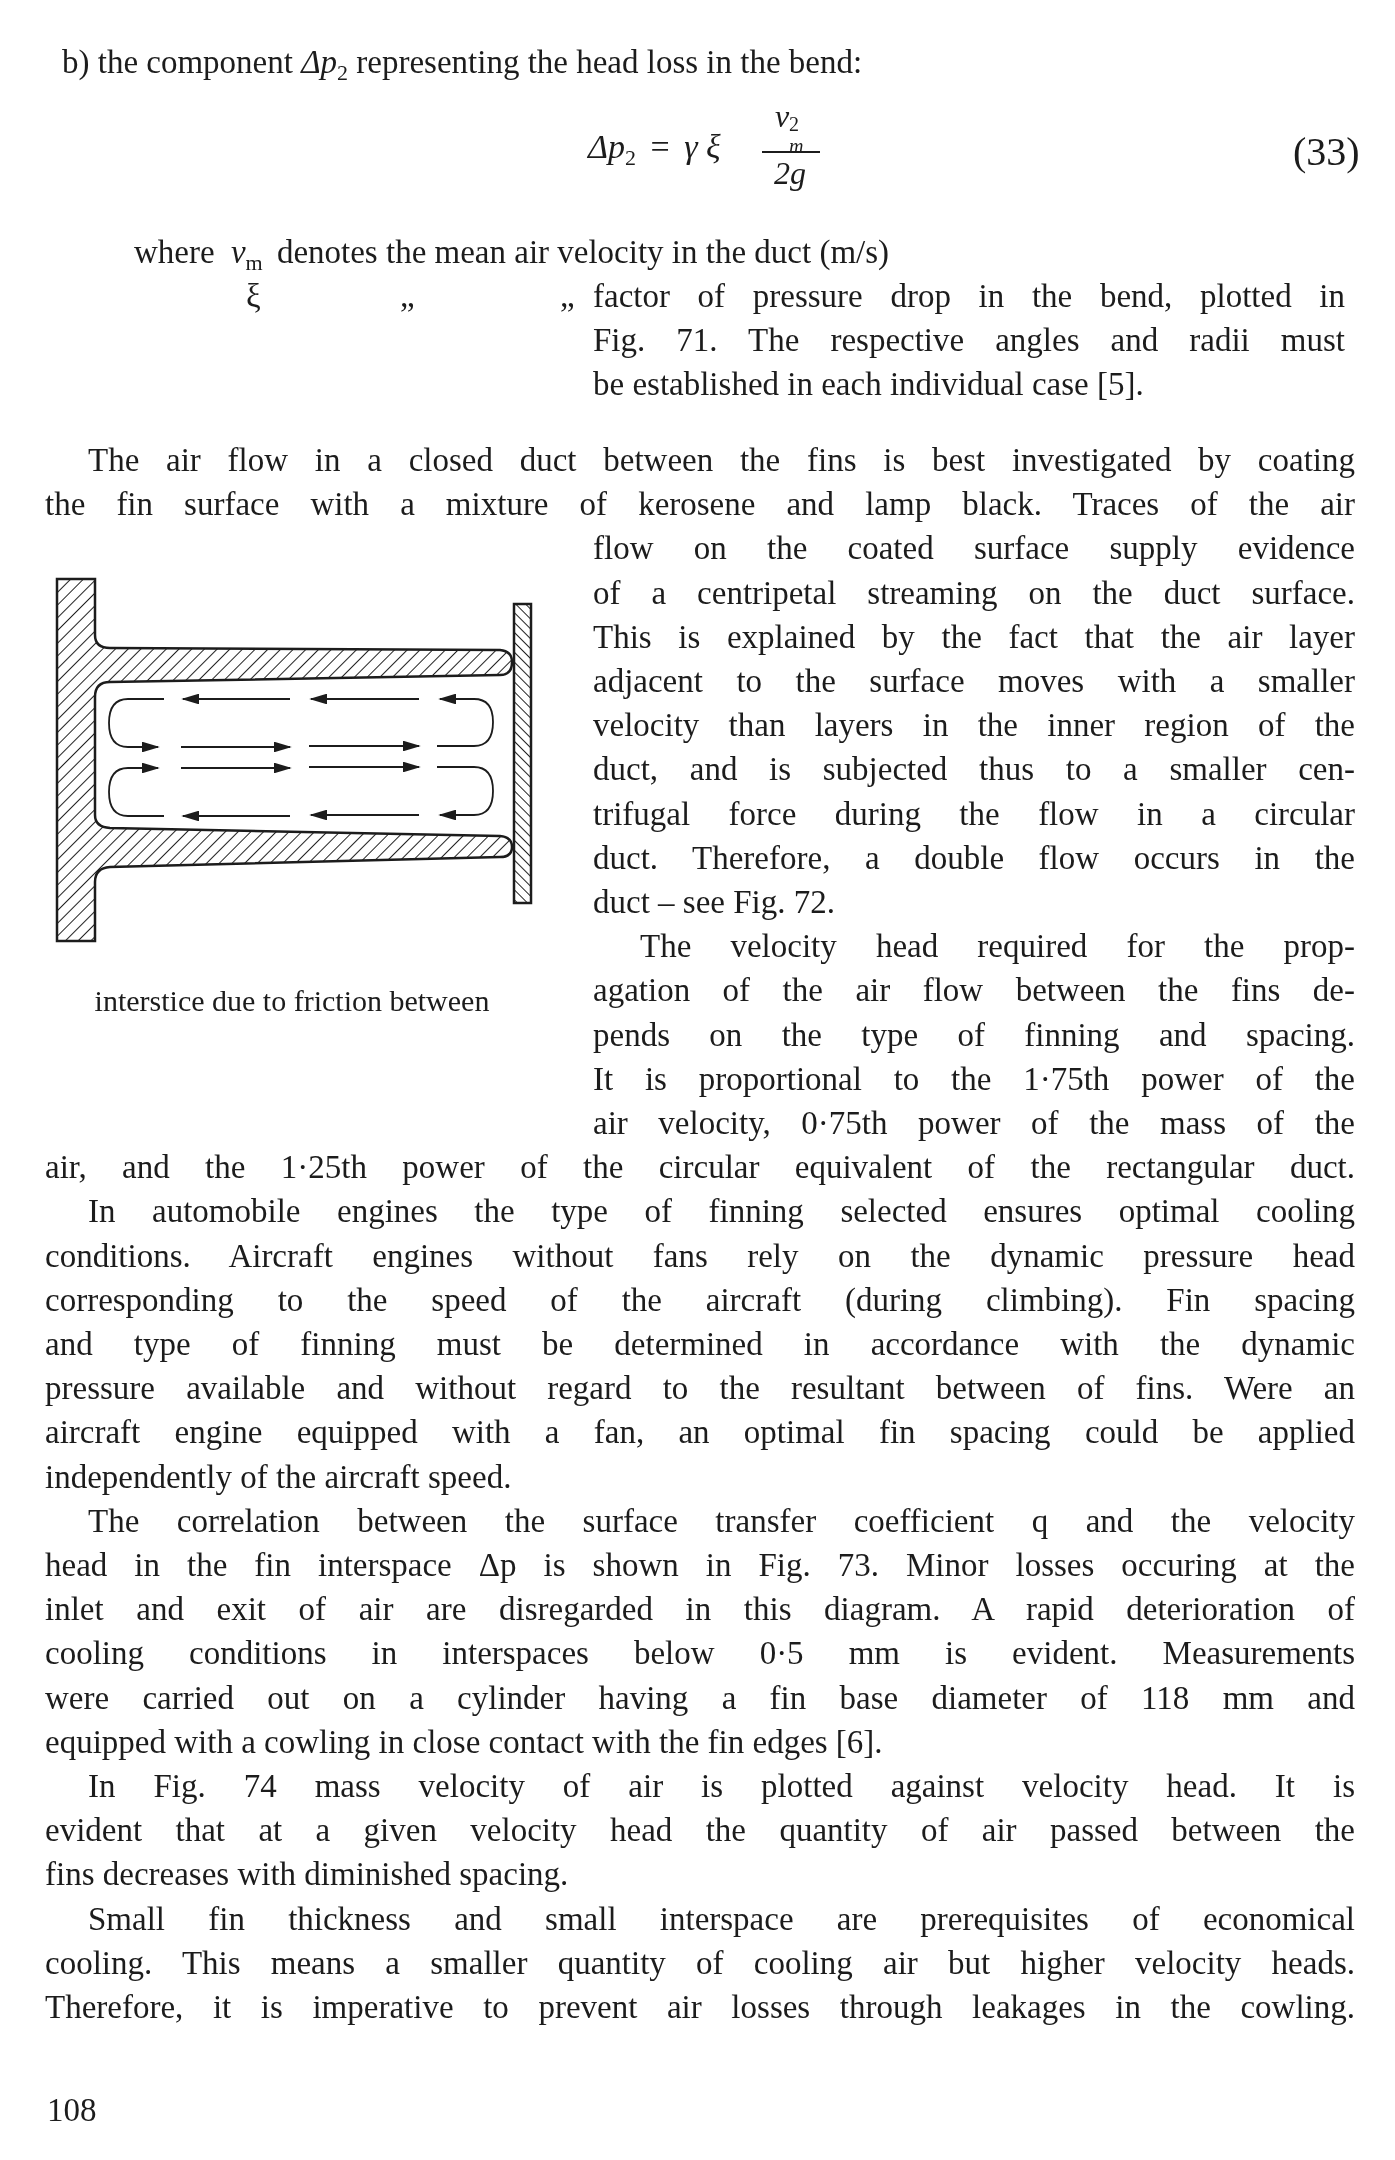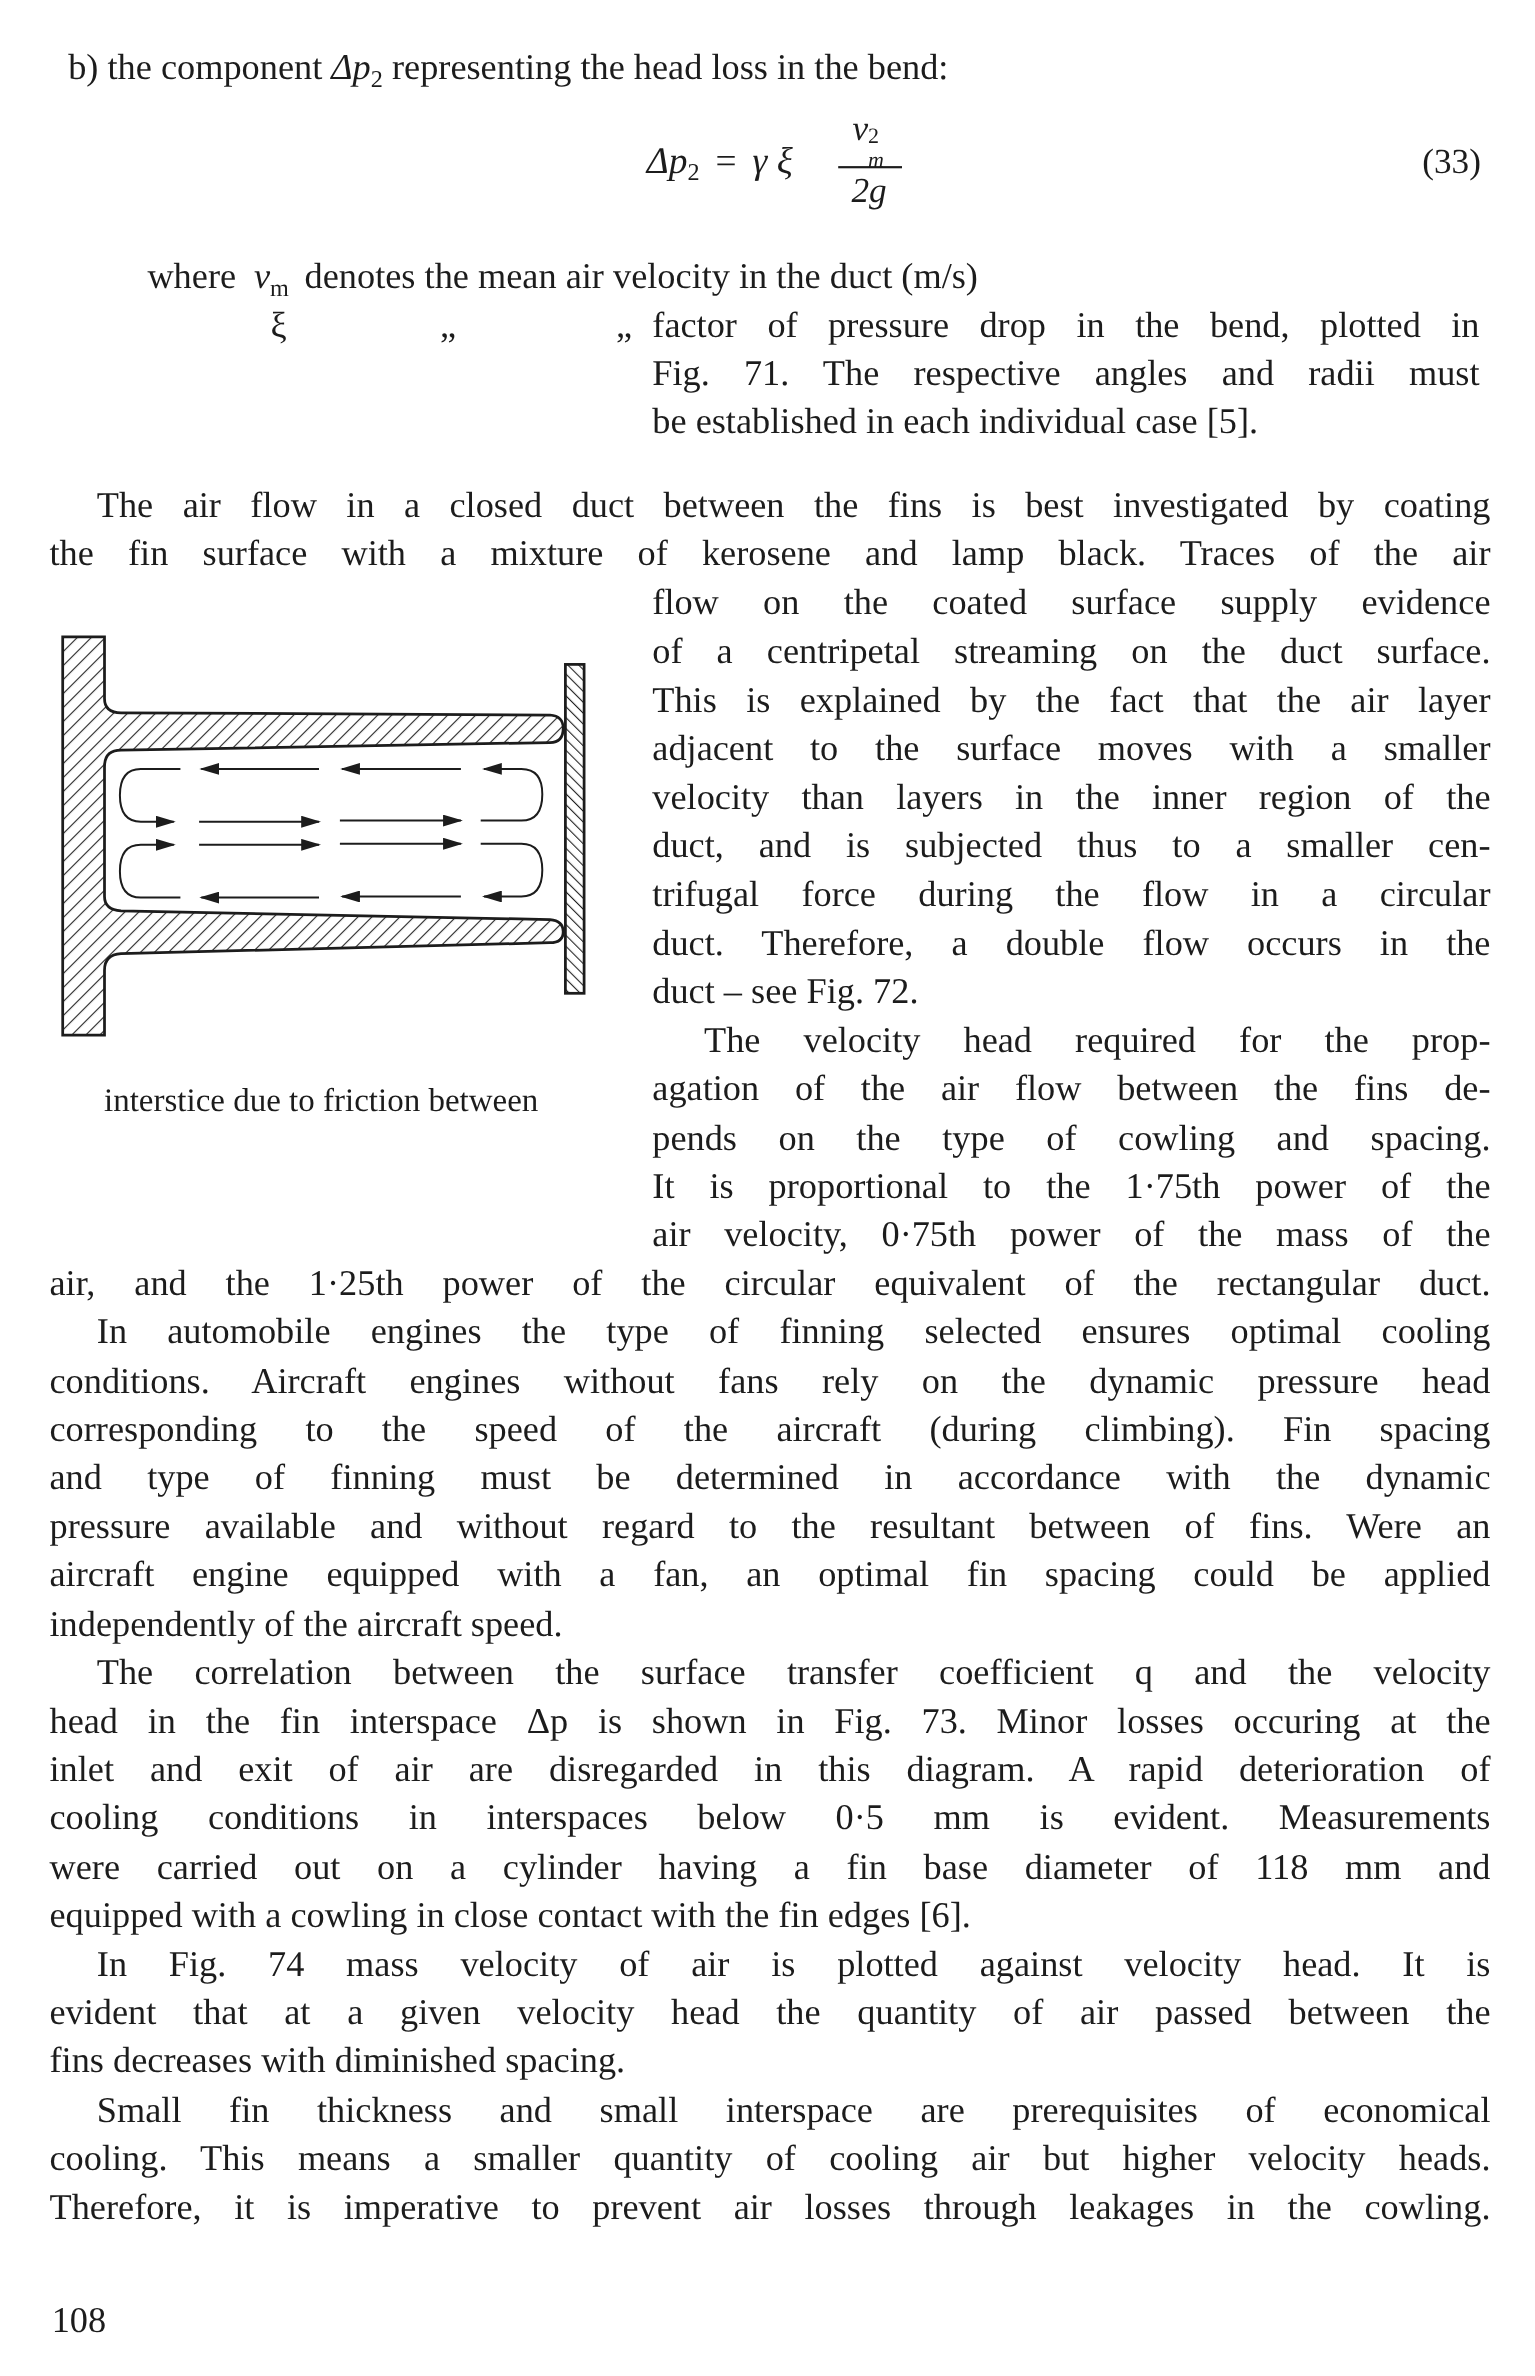--- a/index.html
+++ b/index.html
@@ -28,21 +28,21 @@
   <div class="eq" style="left:588px; top:128px;">
     <span class="delta">Δp</span><span class="sub">2</span>
     <span style="margin:0 6px;">=</span>
     <span class="it">γ ξ</span>
   </div>
   <div style="position:absolute; left:760px; top:98px; width:60px; text-align:center; font-size:32px;">
     <span class="it">v</span><span style="position:relative; display:inline-block; width:16px;"><span style="position:absolute; left:0; top:-14px; font-size:20px;">2</span><span style="position:absolute; left:0; top:8px; font-size:20px; font-style:italic;">m</span></span>
   </div>
   <div style="position:absolute; left:762px; top:151px; width:58px; height:2px; background:#1c1c1c;"></div>
   <div style="position:absolute; left:760px; top:155px; width:60px; text-align:center; font-size:32px;" class="it">2g</div>
-  <div class="eq" style="left:1293px; top:128px; font-size:32px;">(33)</div>
+  <div class="eq" style="left:1293px; top:128px; font-size:40px;">(33)</div>
 </div>
 
 <div>
   <div class="ln left" style="left:134px; top:232px;">
     <span>where</span>
     <span class="it" style="margin-left:8px;">v</span><span class="sub it">m</span>
     <span style="margin-left:6px;">denotes the mean air velocity in the duct (m/s)</span>
   </div>
   <div class="ln left" style="left:246px; top:276px;">ξ</div>
   <div class="ln left" style="left:400px; top:276px;">„</div>
@@ -59,21 +59,21 @@
     <div class="ln" style="left: 593px; top: 573px; width: 762px;">of a centripetal streaming on the duct surface.</div>
     <div class="ln" style="left: 593px; top: 617px; width: 762px;">This is explained by the fact that the air layer</div>
     <div class="ln" style="left: 593px; top: 661px; width: 762px;">adjacent to the surface moves with a smaller</div>
     <div class="ln" style="left: 593px; top: 705px; width: 762px;">velocity than layers in the inner region of the</div>
     <div class="ln" style="left: 593px; top: 749px; width: 762px;">duct, and is subjected thus to a smaller cen-</div>
     <div class="ln" style="left: 593px; top: 794px; width: 762px;">trifugal force during the flow in a circular</div>
     <div class="ln" style="left: 593px; top: 838px; width: 762px;">duct. Therefore, a double flow occurs in the</div>
     <div class="ln left" style="left: 593px; top: 882px;">duct – see Fig. 72.</div>
     <div class="ln" style="left: 640px; top: 926px; width: 715px;">The velocity head required for the prop-</div>
     <div class="ln" style="left: 593px; top: 970px; width: 762px;">agation of the air flow between the fins de-</div>
-    <div class="ln" style="left: 593px; top: 1015px; width: 762px;">pends on the type of cowling and spacing.</div>
+    <div class="ln" style="left: 593px; top: 1015px; width: 762px;">pends on the type of finning and spacing.</div>
     <div class="ln" style="left: 593px; top: 1059px; width: 762px;">It is proportional to the 1·75th power of the</div>
     <div class="ln" style="left: 593px; top: 1103px; width: 762px;">air velocity, 0·75th power of the mass of the</div>
     <div class="ln" style="left: 45px; top: 1147px; width: 1310px;">air, and the 1·25th power of the circular equivalent of the rectangular duct.</div>
     <div class="ln" style="left: 88px; top: 1191px; width: 1267px;">In automobile engines the type of finning selected ensures optimal cooling</div>
     <div class="ln" style="left: 45px; top: 1236px; width: 1310px;">conditions. Aircraft engines without fans rely on the dynamic pressure head</div>
     <div class="ln" style="left: 45px; top: 1280px; width: 1310px;">corresponding to the speed of the aircraft (during climbing). Fin spacing</div>
     <div class="ln" style="left: 45px; top: 1324px; width: 1310px;">and type of finning must be determined in accordance with the dynamic</div>
     <div class="ln" style="left: 45px; top: 1368px; width: 1310px;">pressure available and without regard to the resultant between of fins. Were an</div>
     <div class="ln" style="left: 45px; top: 1412px; width: 1310px;">aircraft engine equipped with a fan, an optimal fin spacing could be applied</div>
     <div class="ln left" style="left: 45px; top: 1457px;">independently of the aircraft speed.</div>

